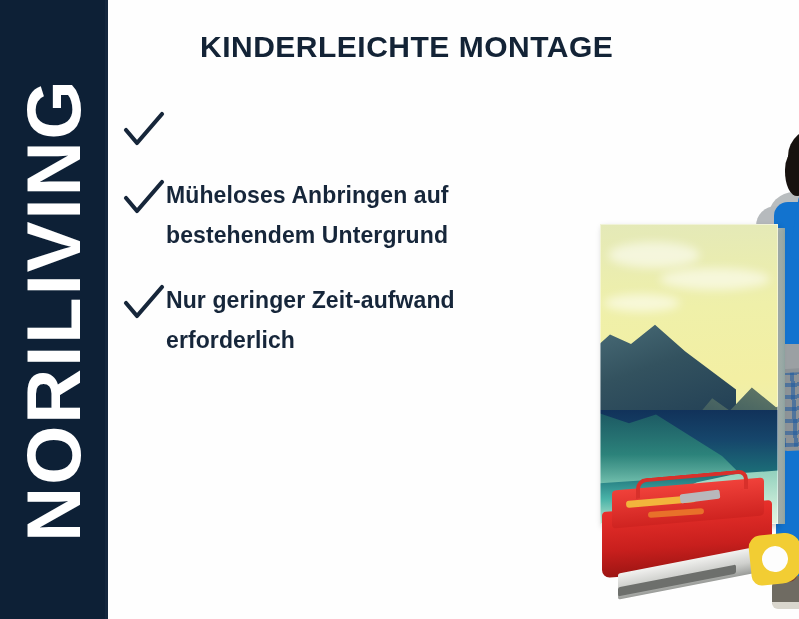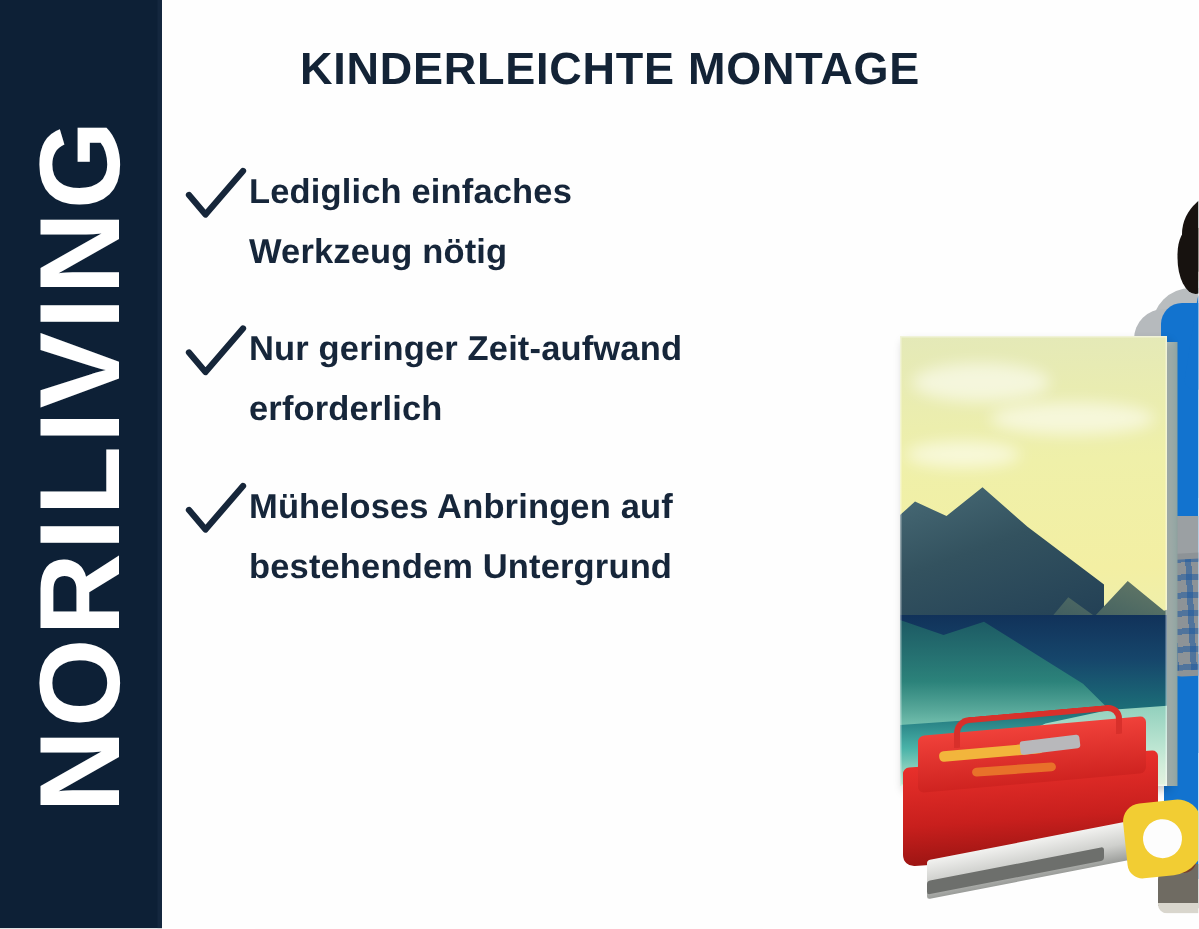--- a/index.html
+++ b/index.html
@@ -308,39 +308,38 @@
     <div class="page-title">KINDERLEICHTE MONTAGE</div>
 
     <div class="bullets">
 
       <div class="bullet">
         <span class="check-icon">
           <svg width="44" height="40" viewBox="0 0 44 40">
             <path d="M4 20 L15 33 L40 4" fill="none" stroke="#16263a" stroke-width="4.2" stroke-linecap="round" stroke-linejoin="round"></path>
           </svg>
         </span>
-        <span class="bullet-text">Lediglich einfaches Werkzeug nötig</span>
+      </div>
+
+      <div class="bullet">
+        <span class="check-icon">
+          <svg width="44" height="40" viewBox="0 0 44 40">
+            <path d="M4 20 L15 33 L40 4" fill="none" stroke="#16263a" stroke-width="4.2" stroke-linecap="round" stroke-linejoin="round"></path>
+          </svg>
+        </span>
+        <span class="bullet-text">Müheloses Anbringen auf bestehendem Untergrund</span>
       </div>
 
       <div class="bullet">
         <span class="check-icon">
           <svg width="44" height="40" viewBox="0 0 44 40">
             <path d="M4 20 L15 33 L40 4" fill="none" stroke="#16263a" stroke-width="4.2" stroke-linecap="round" stroke-linejoin="round"></path>
           </svg>
         </span>
         <span class="bullet-text">Nur geringer Zeit-aufwand erforderlich</span>
-      </div>
-
-      <div class="bullet">
-        <span class="check-icon">
-          <svg width="44" height="40" viewBox="0 0 44 40">
-            <path d="M4 20 L15 33 L40 4" fill="none" stroke="#16263a" stroke-width="4.2" stroke-linecap="round" stroke-linejoin="round"></path>
-          </svg>
-        </span>
-        <span class="bullet-text">Müheloses Anbringen auf bestehendem Untergrund</span>
       </div>
 
     </div>
 
     <div class="photo" title="Handwerkerin in blauer Latzhose hält eine bedruckte Platte mit Bergsee-Motiv, davor ein roter Werkzeugkasten und eine Säge">
 
       <div class="person">
 
         <div class="shoe l"></div>
 

